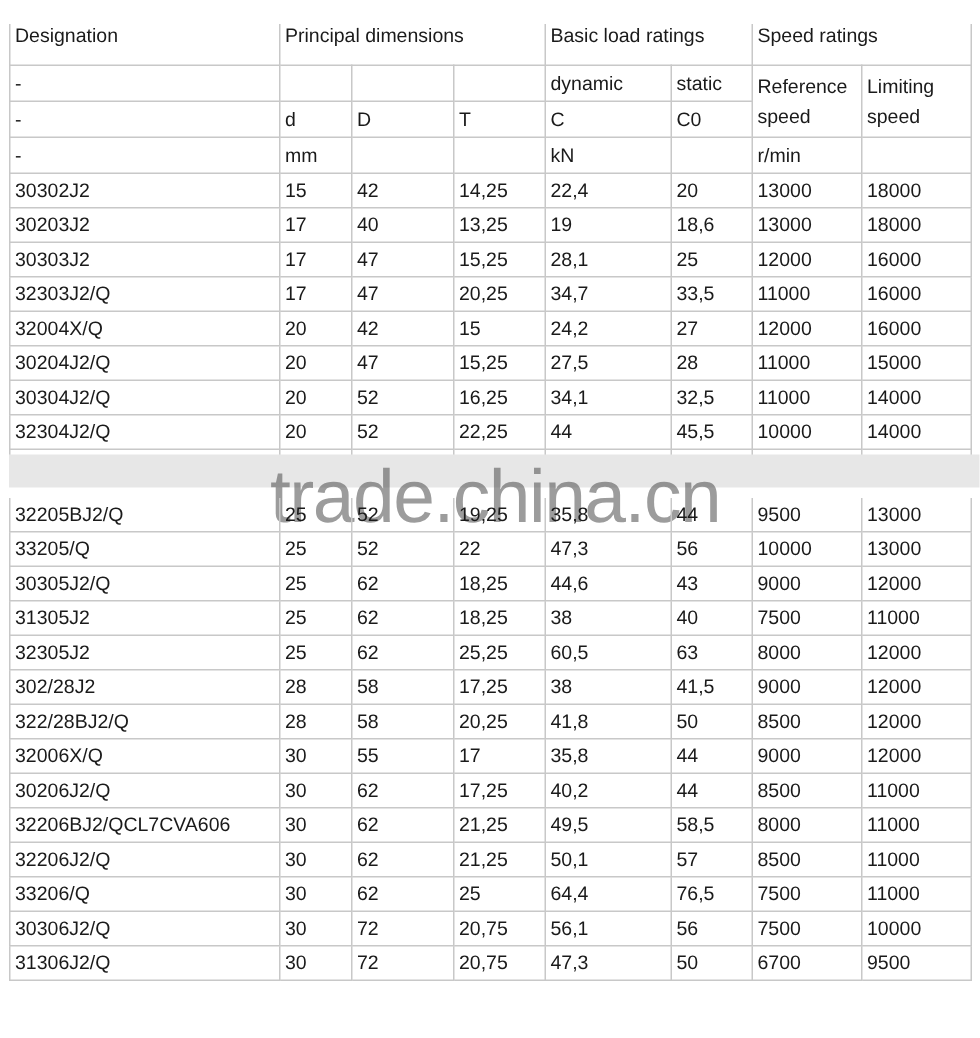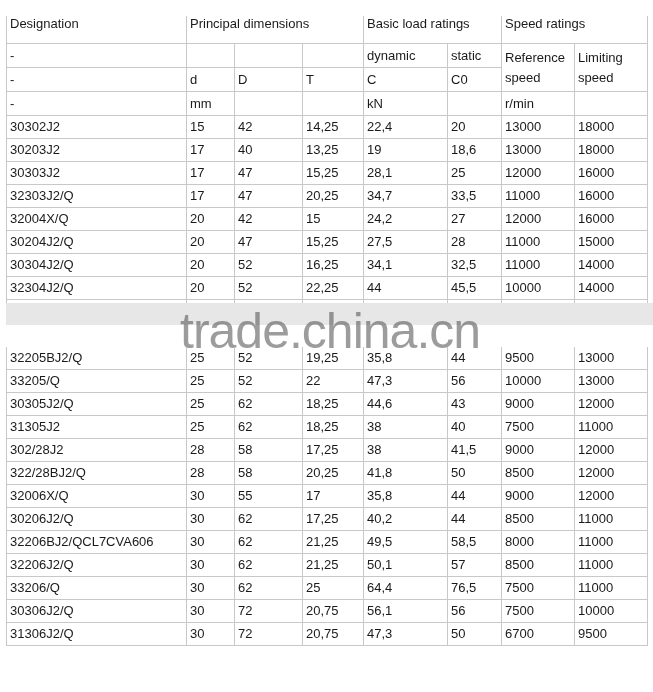--- a/index.html
+++ b/index.html
@@ -7,21 +7,21 @@
          font-family: "Liberation Sans", sans-serif; font-size: 13px; color: #1a1a1a; }
   .tbl { position: absolute; left: 6px; top: 16px; width: 641px; border-collapse: collapse; table-layout: fixed; }
   .tbl td { border: 1px solid #c8c8c8; padding: 0 0 0 3px; height: 22px; line-height: 22px;
             white-space: nowrap; overflow: hidden; vertical-align: middle; }
   .tbl tr.h0 td { height: 27px; line-height: 16px; vertical-align: top; padding-top: 0; border-top: none; }
   .tbl tr.h1 td { height: 23px; }
   .tbl td.ml { line-height: 20px; vertical-align: middle; white-space: normal; }
   .band { position: absolute; left: 6px; width: 647px; top: 303px; height: 22px; background: #e7e7e7; }
   .wm { position: absolute; left: 180px; top: 306px; font-size: 50px; color: rgba(90,90,90,0.6);
         letter-spacing: -1px; line-height: 50px; font-family: "Liberation Sans", sans-serif; }
-  .lower { position: absolute; left: 6px; top: 347px; width: 641px; border-collapse: collapse; table-layout: fixed; }
+  .lower { position: absolute; left: 6px; top: 332px; width: 641px; border-collapse: collapse; table-layout: fixed; }
   .lower td { border: 1px solid #c8c8c8; padding: 0 0 0 3px; height: 22px; line-height: 22px; white-space: nowrap; overflow: hidden; }
   .lower tr:first-child td { border-top: none; }
 </style>
 </head>
 <body>
 
 <table class="tbl">
   <colgroup>
     <col style="width:180px">
       <col style="width:48px">
@@ -211,20 +211,30 @@
         <td>31305J2</td>
         <td>25</td>
         <td>62</td>
         <td>18,25</td>
         <td>38</td>
         <td>40</td>
         <td>7500</td>
         <td>11000</td>
       </tr>
       <tr>
+        <td>32305J2</td>
+        <td>25</td>
+        <td>62</td>
+        <td>25,25</td>
+        <td>60,5</td>
+        <td>63</td>
+        <td>8000</td>
+        <td>12000</td>
+      </tr>
+      <tr>
         <td>302/28J2</td>
         <td>28</td>
         <td>58</td>
         <td>17,25</td>
         <td>38</td>
         <td>41,5</td>
         <td>9000</td>
         <td>12000</td>
       </tr>
       <tr>

